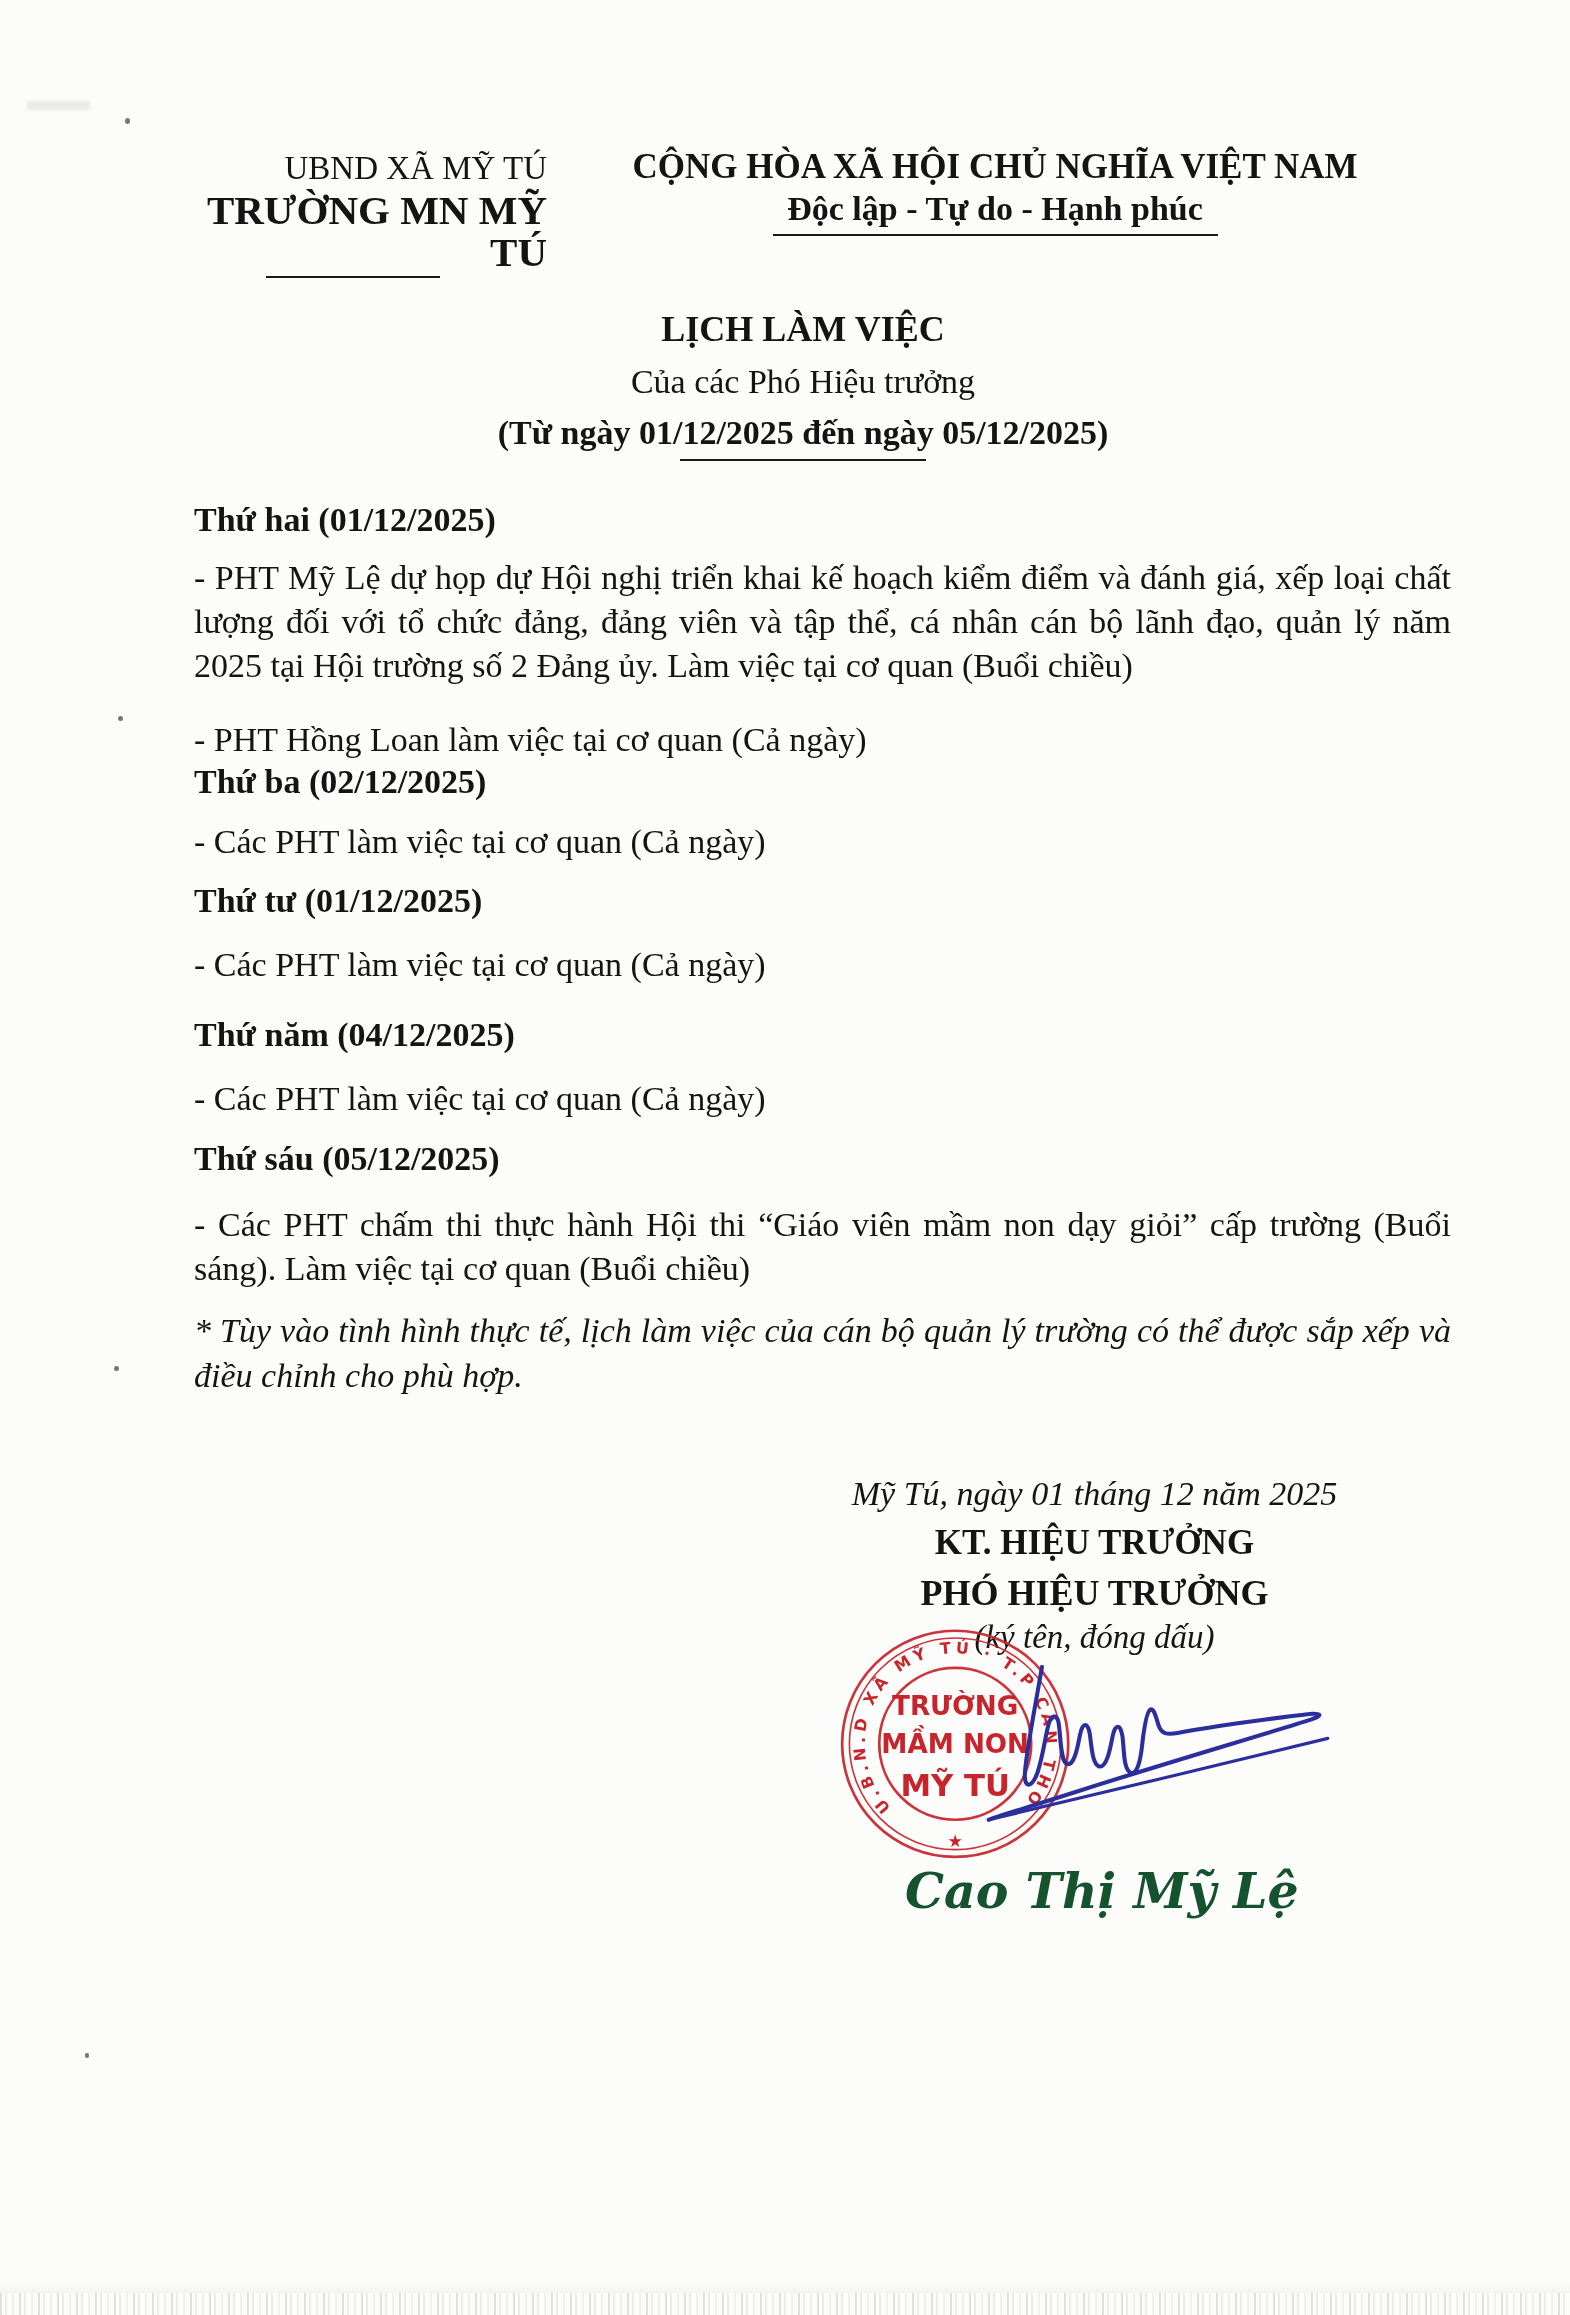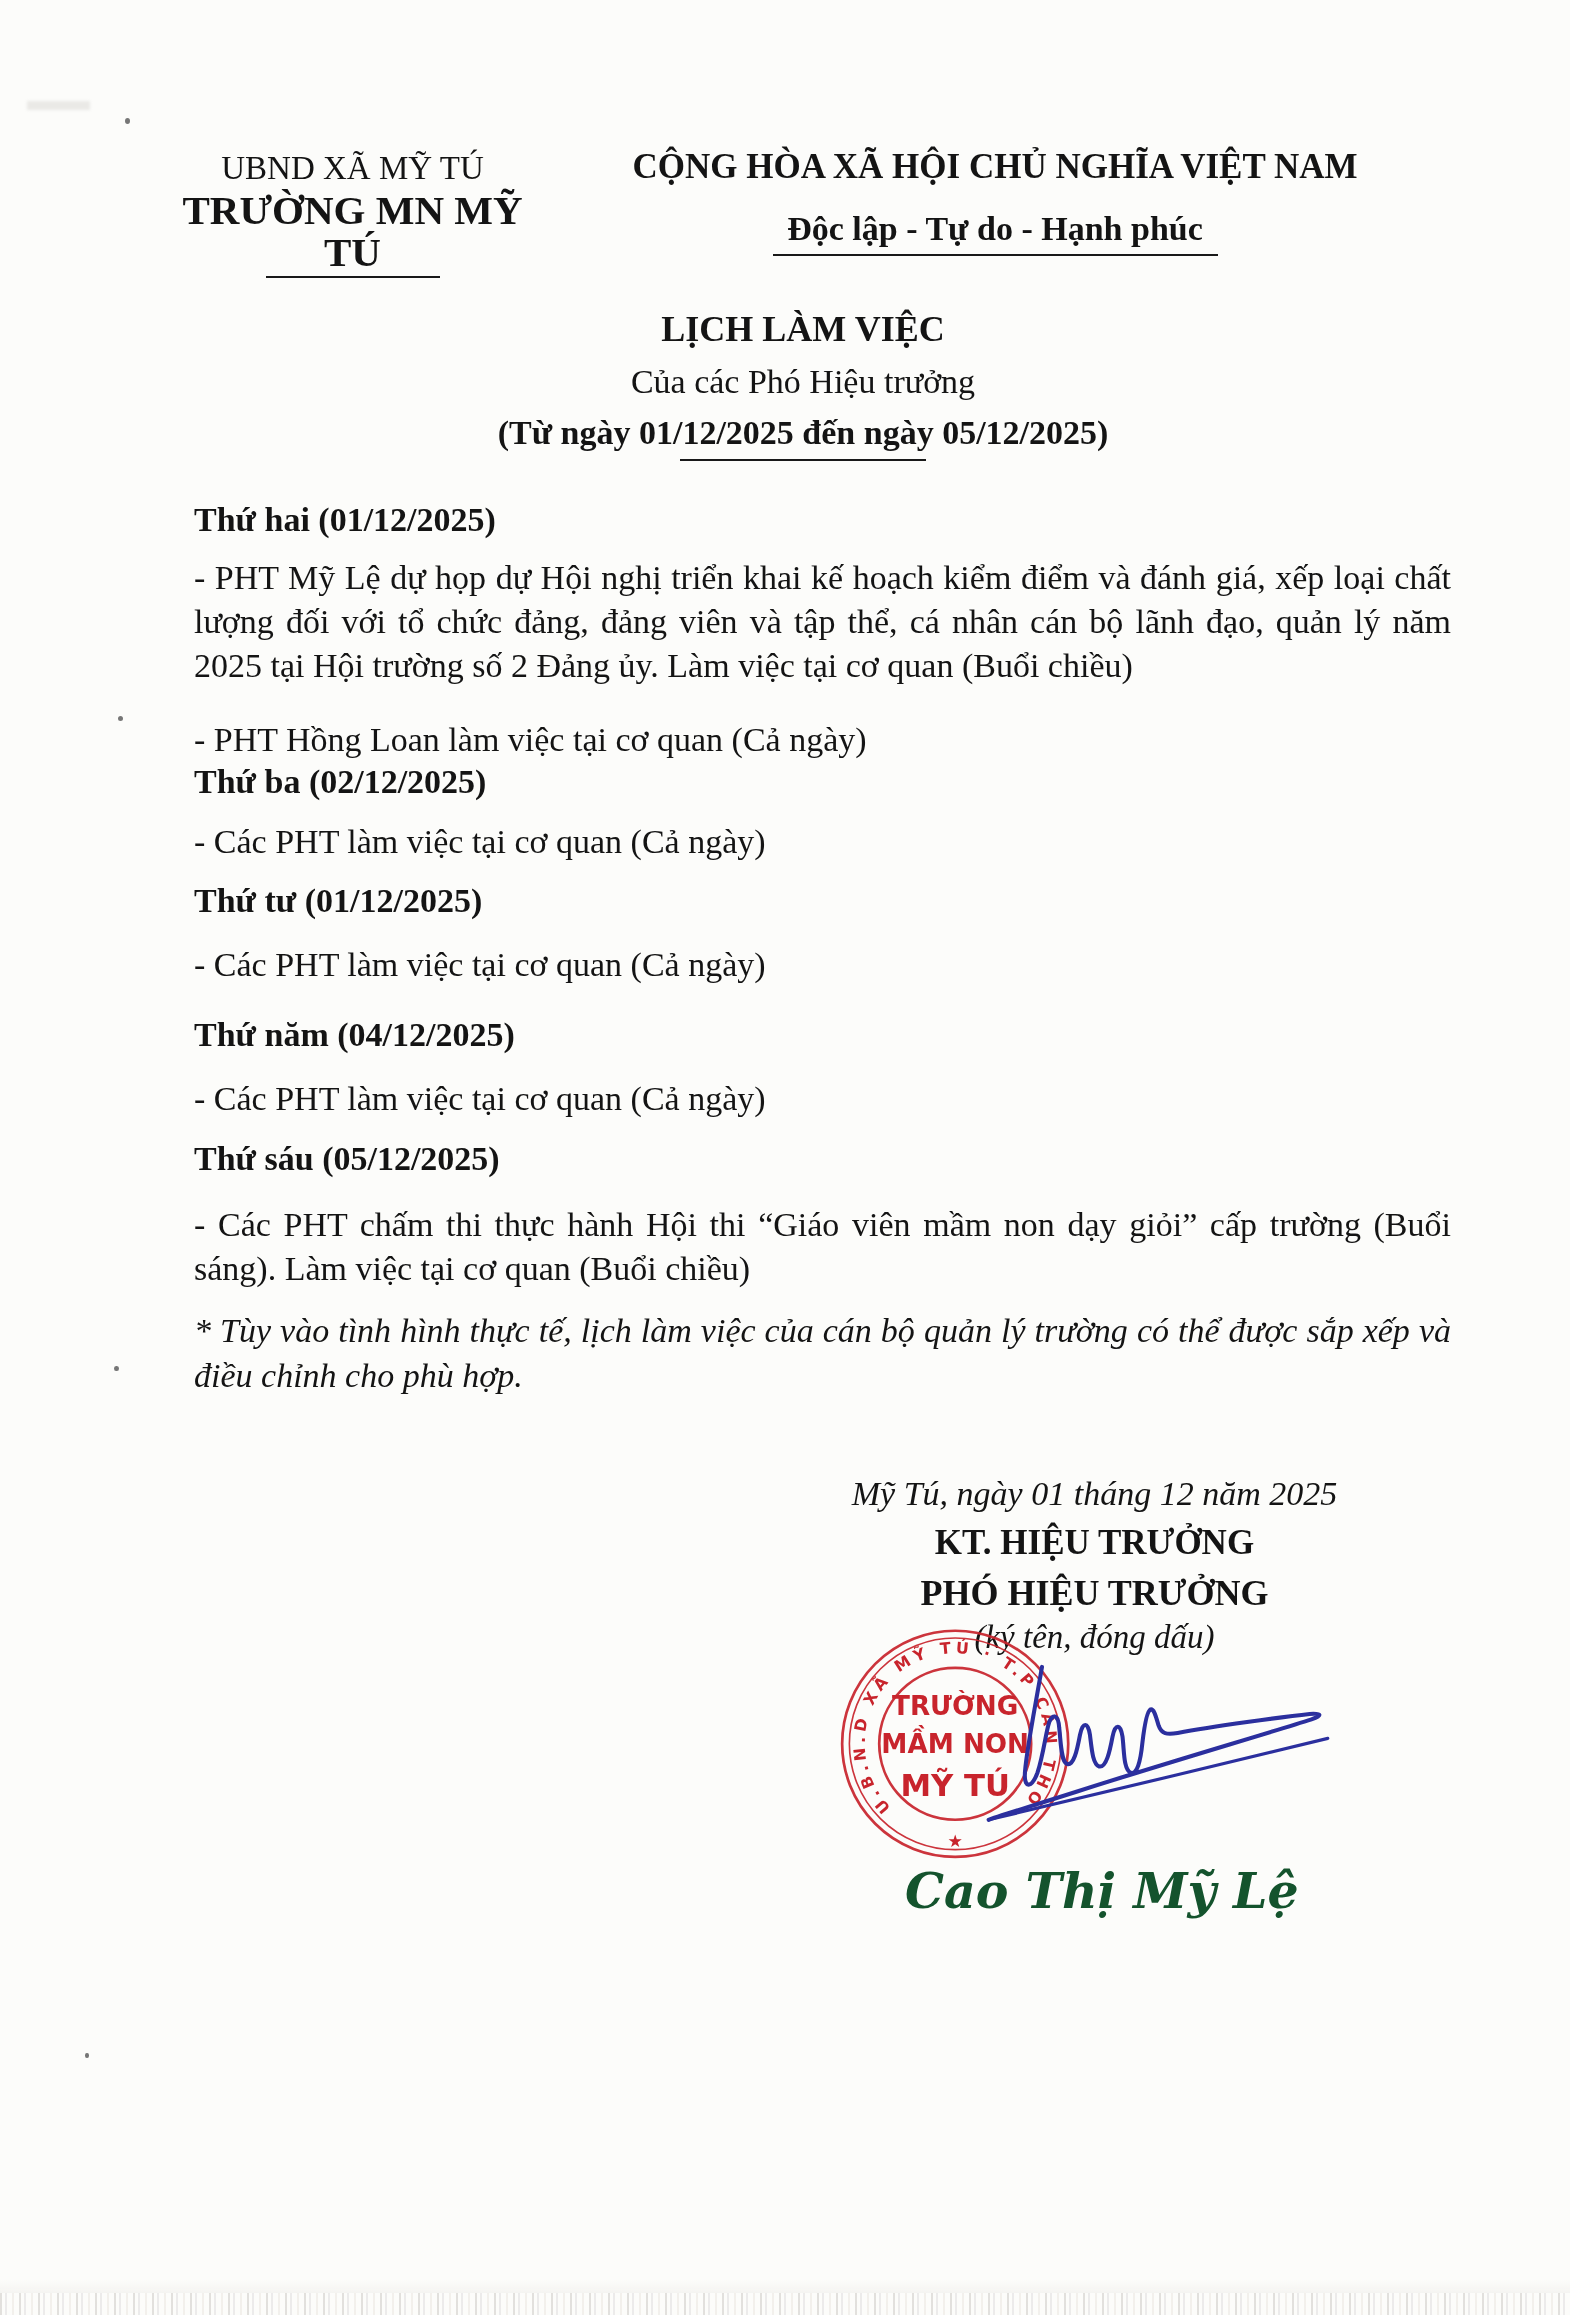--- a/index.html
+++ b/index.html
@@ -6,27 +6,27 @@
   .page{
     position:relative;
     width:1570px;height:2316px;
     margin:0 auto;
     background:#fcfcfa;
     overflow:hidden;
     font-family:"Liberation Serif","DejaVu Serif",serif;
     color:#141414;
   }
   
-  .hdr-left{position:absolute;top:147px;left:158px;width:389px;text-align:center;}
+  .hdr-left{position:absolute;top:147px;left:158px;width:389px;text-align:right;}
   .hdr-left .l1{font-size:33px;line-height:42px;}
   .hdr-left .l2{font-size:41px;line-height:42px;font-weight:bold;}
   .hdr-left .rule{width:174px;border-top:2.7px solid #191919;margin:2.7px auto 0;}
   .hdr-right{position:absolute;top:145px;left:588px;width:814px;text-align:center;}
   .hdr-right .l1{font-size:35px;line-height:43px;font-weight:bold;}
-  .hdr-right .l2{font-size:34px;line-height:42px;font-weight:bold;margin-top:20px;}
+  .hdr-right .l2{font-size:34px;line-height:42px;font-weight:bold;}
   .hdr-right .rule{width:445px;border-top:2.7px solid #191919;margin:3.6px auto 0;}
   
   .title-block{position:absolute;top:308px;left:170px;width:1266px;text-align:center;}
   .title-main{font-size:36px;line-height:43px;font-weight:bold;}
   .title-sub{font-size:34px;line-height:43px;font-weight:normal;margin-top:9px;}
   .title-range{font-size:34px;line-height:43px;font-weight:bold;margin-top:8.1px;}
   .title-rule{width:246px;border-top:2.7px solid #191919;margin:5.4px auto 0;}
   
   .doc-body{position:absolute;top:478px;left:194px;width:1257px;font-size:34px;}
   .day-heading{font-weight:bold;line-height:40px;}

